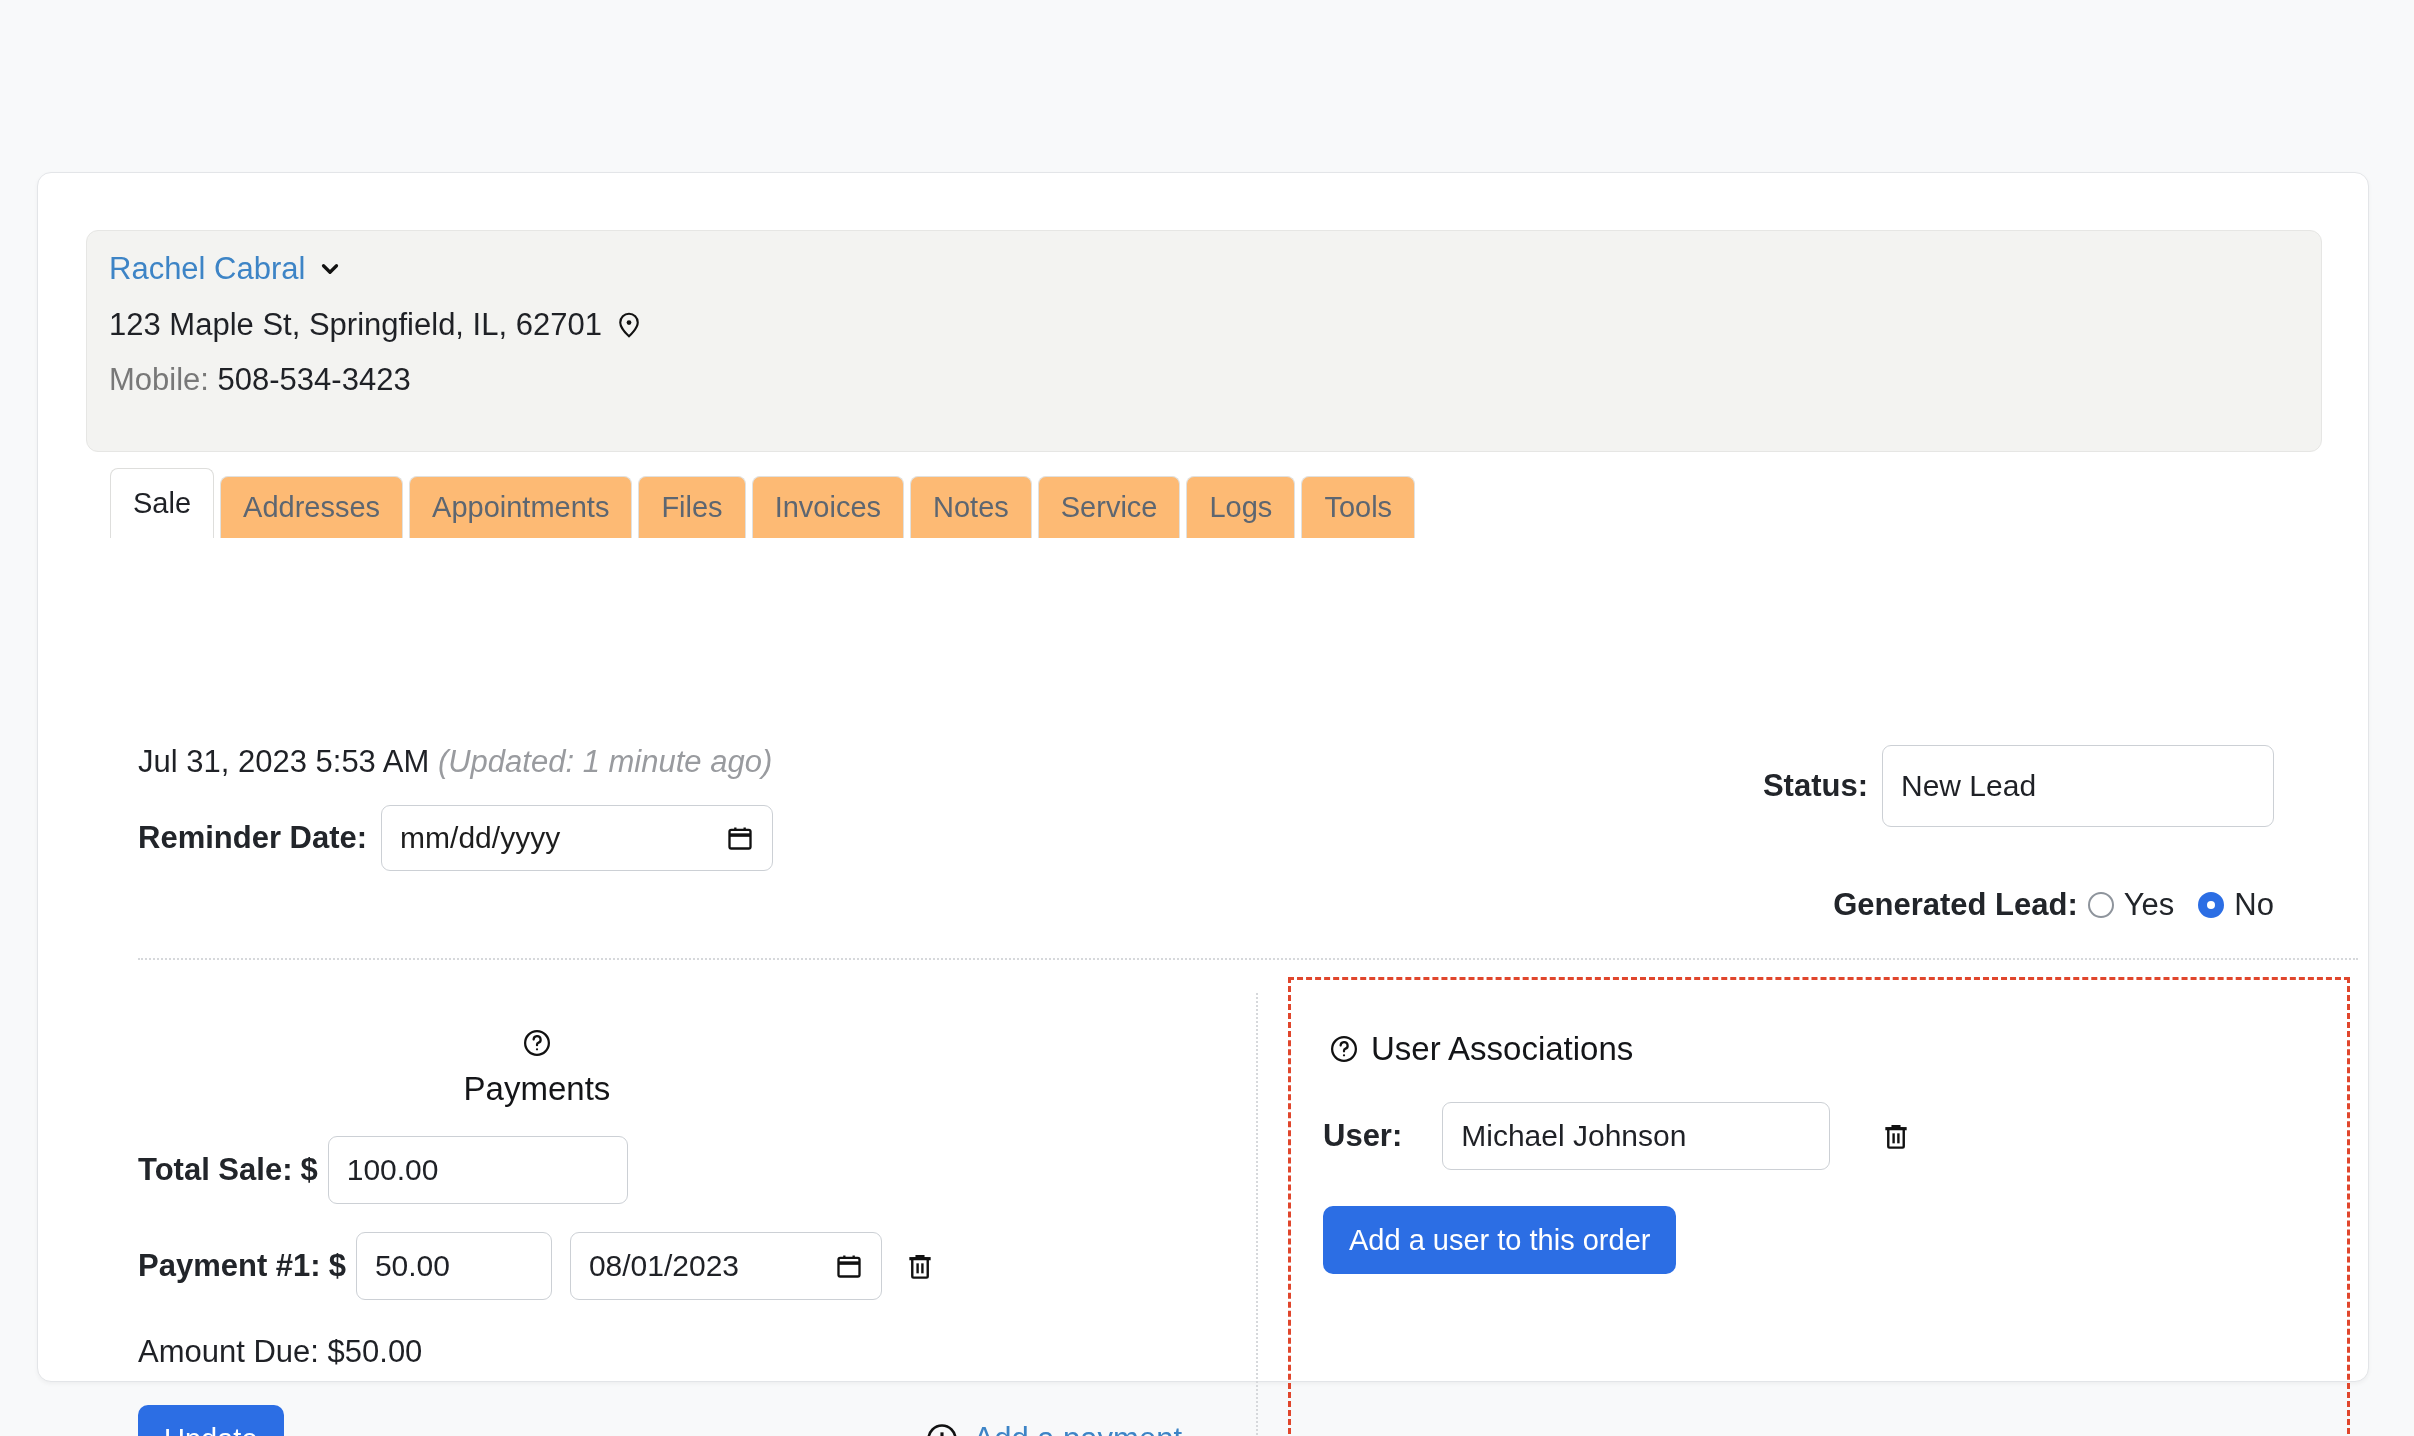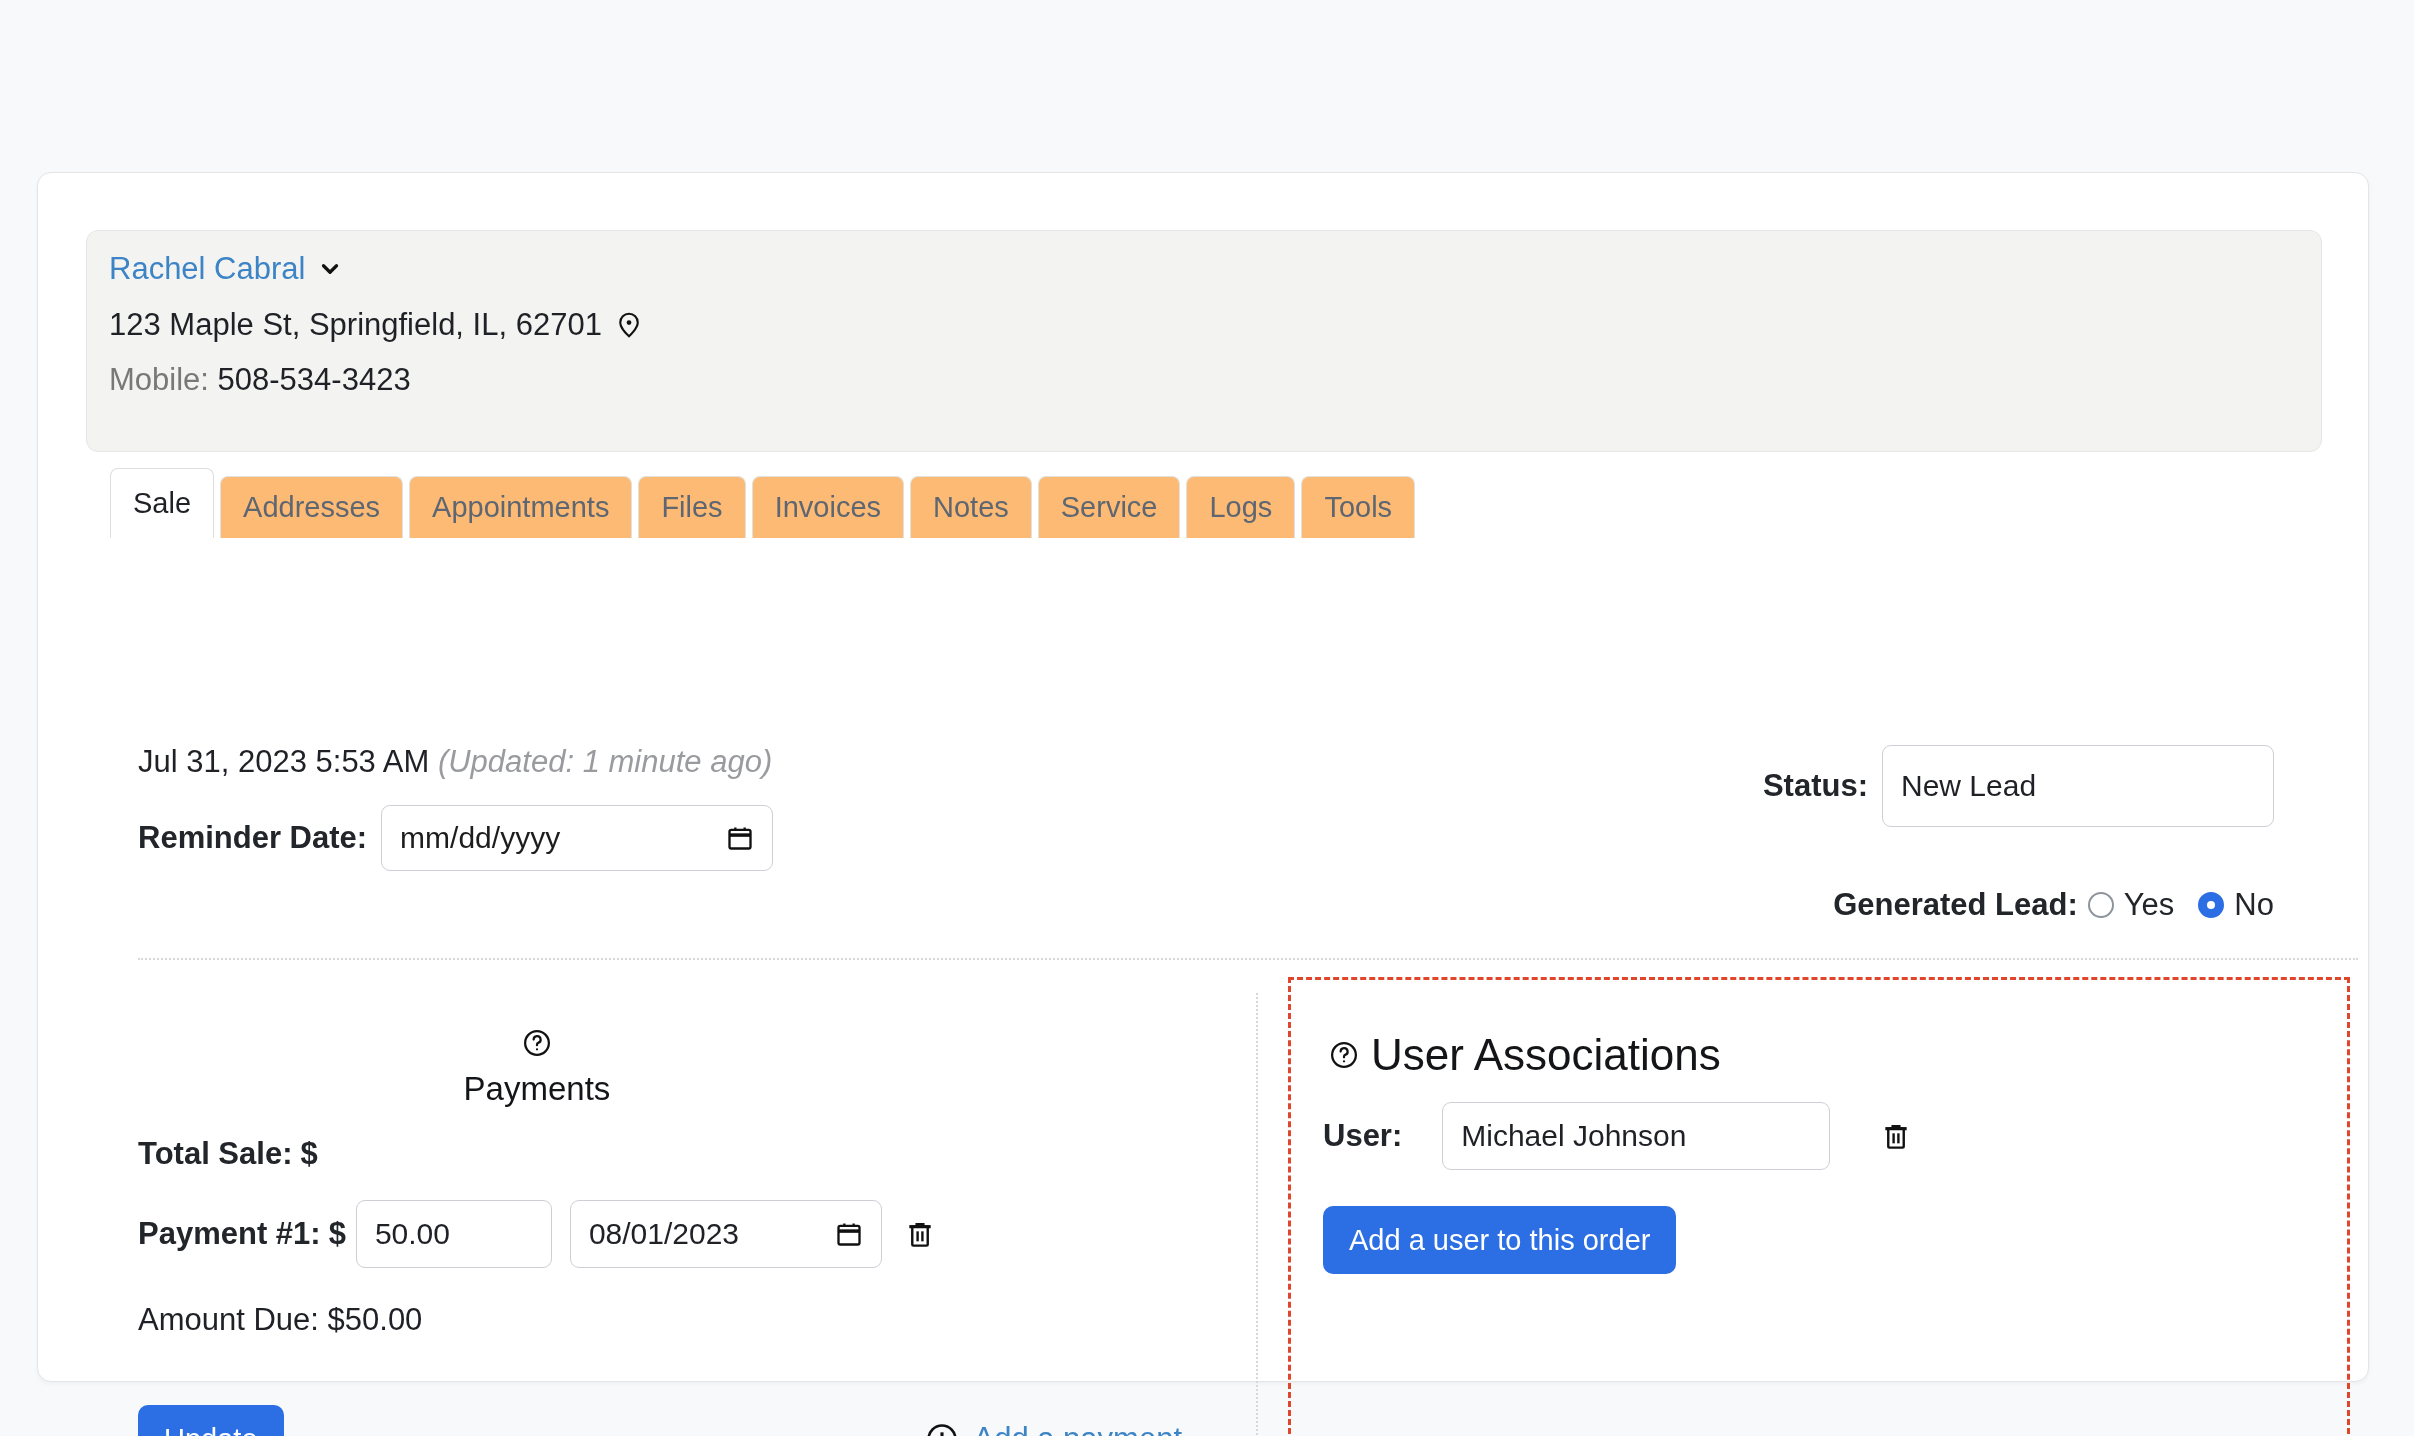--- a/index.html
+++ b/index.html
@@ -212,21 +212,21 @@
   .ua-box {
     position: absolute;
     left: 1250px; top: 804px;
     width: 1062px; height: 466px;
     border: 3px dashed #e0462c;
     background: transparent;
   }
   .ua-head {
     position: absolute; left: 38px; top: 50px;
     display: flex; align-items: center; gap: 12px;
-    font-size: 44px; color: #141518;
+    font-size: 33px; color: #141518;
   }
   .ua-user-row {
     position: absolute; left: 32px; top: 122px;
     display: flex; align-items: center; gap: 28px;
   }
   .ua-user-label { font-size: 31px; font-weight: bold; color: #22252a; margin-right: 12px; }
   .ua-user-input { width: 388px; height: 68px; }
   .ua-add-btn { position: absolute; left: 32px; top: 226px; }
 
   .icon-i { display: inline-flex; align-items: center; justify-content: center; flex: none; }
@@ -324,20 +324,23 @@
               <path d="M9.3 9.2a2.8 2.8 0 1 1 3.6 2.7c-.6.2-.9.8-.9 1.4v.5" stroke-linecap="round"></path>
               <circle cx="12" cy="17" r="0.9" fill="#111" stroke="none"></circle>
             </svg>
         </span>
         <span>Payments</span>
       </div>
 
       <div class="pay-row">
         <span class="pay-label">Total Sale:</span>
         <span class="dollar">$</span>
+        <div class="input-box amt-input">
+          <span>100.00</span>
+        </div>
       </div>
 
       <div class="pay-row">
         <span class="pay-label">Payment #1:</span>
         <span class="dollar">$</span>
         <div class="input-box amt-input-sm">
           <span>50.00</span>
         </div>
         <div class="input-box paydate-input" style="margin-left:18px;">
           <span>08/01/2023</span>

